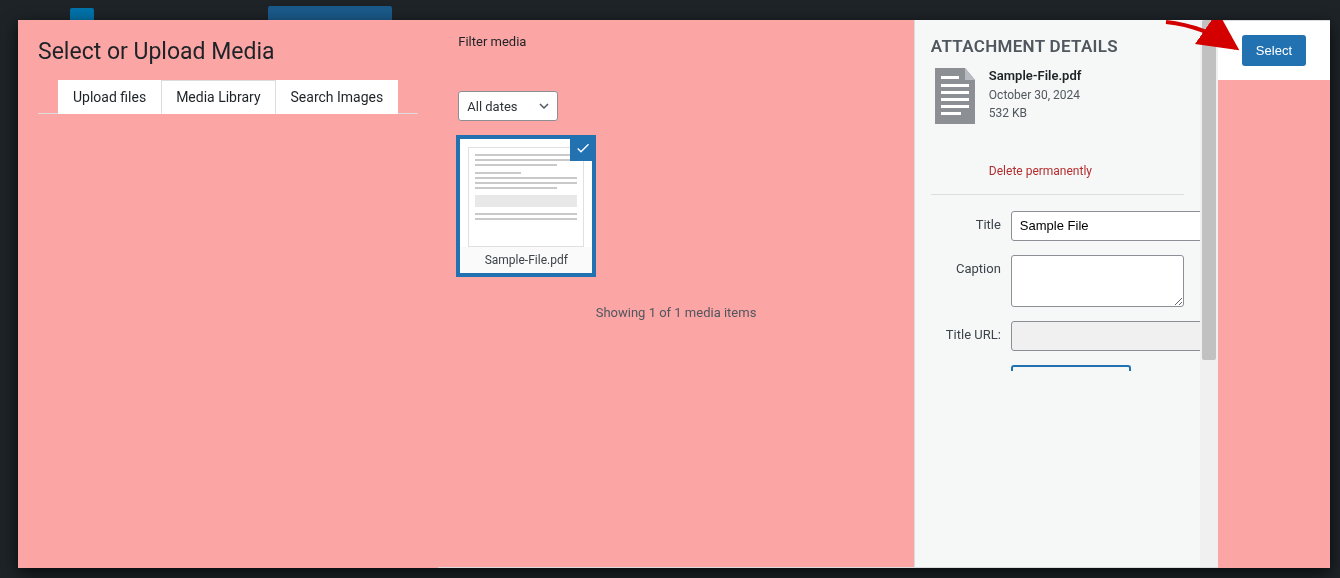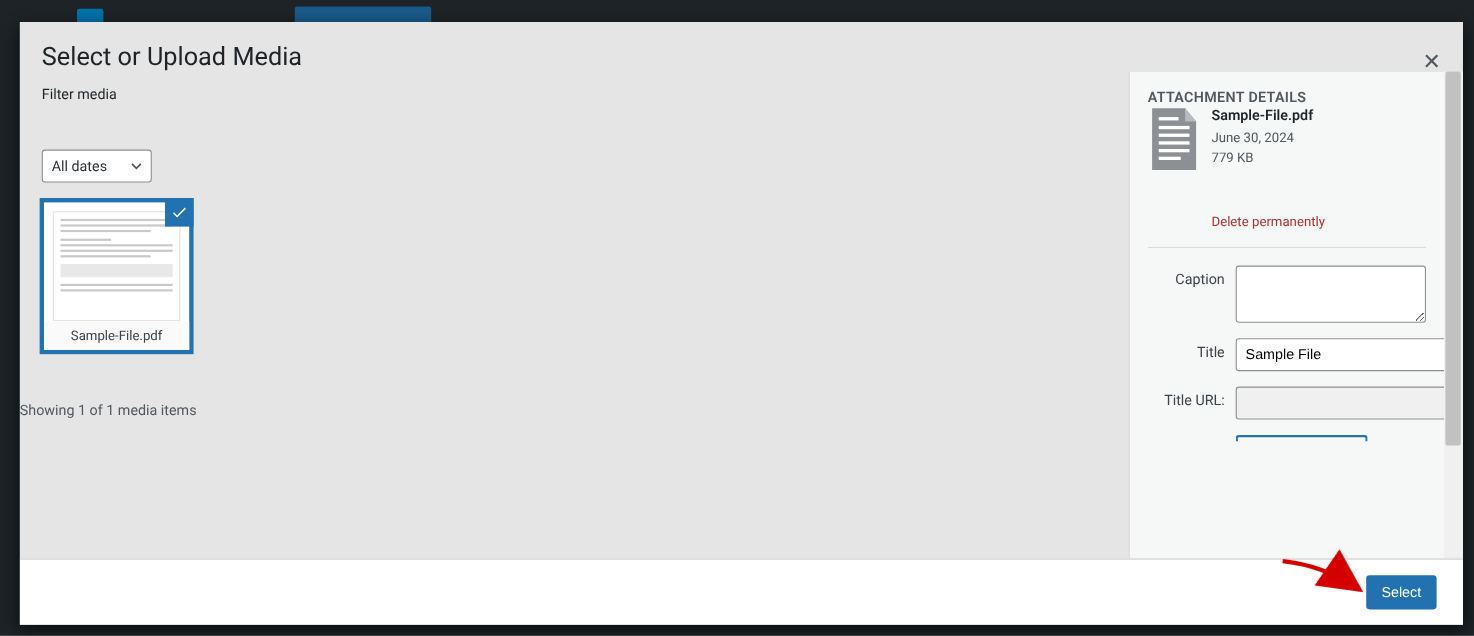--- a/index.html
+++ b/index.html
@@ -7,23 +7,23 @@
   body { background: #1d2327; position: relative; }
 
   
   .bg-bar { position:absolute; top:0; left:0; right:0; height:22px; background:#1d2327; }
   .bg-btn { position:absolute; top:8px; left:70px; width:24px; height:18px; background:#0073aa; border-radius:2px; }
   .bg-box { position:absolute; top:6px; left:268px; width:124px; height:18px; background:#1a5a8a; border-radius:2px; }
 
   .modal {
     position:absolute;
     top:20px; left:18px; right:10px; bottom:10px;
-    background:#e5e5e5;
+    background:#fca5a5;
     box-shadow:0 5px 15px rgba(0,0,0,.7);
-    display:flex; flex-direction:column;
+    display:flex; flex-direction:row;
     overflow:hidden;
   }
 
   .modal-header { padding:18px 20px 0 20px; }
   .modal-title { font-size:23px; font-weight:400; color:#1d2327; }
   .close-btn { position:absolute; top:24px; right:20px; font-size:20px; color:#50575e; cursor:pointer; background:none; border:none; }
 
   .tabs { display:flex; gap:0; margin-top:14px; border-bottom:1px solid #dcdcde; padding:0 20px; }
   .tab { padding:8px 14px; font-size:14px; color:#1d2327; cursor:pointer; border:1px solid transparent; position:relative; bottom:-1px; background:#fff;}
   .tab.active { border:1px solid #dcdcde; border-bottom:1px solid #fff; }
@@ -42,25 +42,25 @@
   .thumb { width:140px; border:4px solid #2271b1; box-shadow: inset 0 0 0 1px #fff; position:relative; background:#fff; cursor:pointer;}
   .thumb-check { position:absolute; top:-4px; right:-4px; width:26px; height:26px; background:#2271b1; display:flex; align-items:center; justify-content:center; }
   .thumb-check svg{ width:16px; height:16px; fill:#fff;}
   .thumb-preview { height:100px; margin:8px 8px 0 8px; background:#fff; border:1px solid #e0e0e0; padding:6px; overflow:hidden;}
   .thumb-preview .ln{ height:2px; background:#c9c9c9; margin-bottom:3px;}
   .thumb-preview .ln.sh{ width:45%;}
   .thumb-preview .ln.md{ width:80%;}
   .thumb-preview .blk{ height:12px; background:#e8e8e8; margin:6px 0; }
   .thumb-name { text-align:center; font-size:12px; padding:6px 2px; color:#3c434a; background:#fafafa;}
 
-  .status-line { font-size:13px; color:#50575e; margin-top:30px;}
+  .status-line { text-align:center; font-size:13px; color:#50575e; margin-top:14px;}
 
   .sidebar { width:286px; background:#f6f7f7; border-left:1px solid #dcdcde; padding:16px 16px 0 16px; overflow-y:auto; position:relative;}
 
-  .panel-heading { font-size:13px; font-weight:600; letter-spacing:.3px; color:#50575e; text-transform:uppercase; }
+  .panel-heading { font-size:17px; font-weight:600; letter-spacing:.3px; color:#50575e; text-transform:uppercase; margin-bottom:10px;}
   .att-summary { display:flex; gap:10px; padding-bottom:14px; border-bottom:1px solid #dcdcde;}
   .doc-icon { width:48px; height:60px; }
   .att-meta { font-size:12px; color:#50575e; line-height:1.5;}
   .att-meta .fname{ font-weight:600; color:#1d2327; font-size:13px;}
   .delete-link{ color:#b32d2e; cursor:pointer; font-size:12px;margin-top:40px;}
 
   .form-rows { margin-top:16px; display:flex; flex-direction:column; gap:14px;}
   .form-row { display:flex; align-items:flex-start; gap:10px;}
   .form-row label { width:70px; text-align:right; font-size:13px; color:#3c434a; padding-top:6px; flex-shrink:0;}
   .form-row input[type=text]{ flex:1; height:30px; border:1px solid #8c8f94; border-radius:3px; padding:0 8px; font-size:13px;}
@@ -85,20 +85,25 @@
 <div class="bg-btn"></div>
 <div class="bg-box"></div>
 
 <div class="modal">
 
   <div class="modal-header">
     <h1 class="modal-title">Select or Upload Media</h1>
     <button class="close-btn">
       <span>✕</span>
     </button>
+    <div class="tabs">
+      <div class="tab">Upload files</div>
+      <div class="tab active">Media Library</div>
+      <div class="tab">Search Images</div>
+    </div>
   </div>
 
   <div class="body">
 
     <div class="library-area">
       <div class="filters-row">
         <div class="filter-col">
           <span class="filter-label">Filter media</span>
           <div class="date-select">
             <span>All dates</span>
@@ -143,34 +148,34 @@
           <path d="M34 2 V14 H44 Z" fill="#b8bbbf"></path>
           <rect x="10" y="10" width="18" height="3" fill="#fff"></rect>
           <rect x="10" y="18" width="28" height="3" fill="#fff"></rect>
           <rect x="10" y="25" width="28" height="3" fill="#fff"></rect>
           <rect x="10" y="32" width="28" height="3" fill="#fff"></rect>
           <rect x="10" y="39" width="28" height="3" fill="#fff"></rect>
           <rect x="10" y="46" width="20" height="3" fill="#fff"></rect>
         </svg>
         <div class="att-meta">
           <div class="fname">Sample-File.pdf</div>
-          <div>June 30, 2024</div>
-          <div>779 KB</div>
+          <div>October 30, 2024</div>
+          <div>532 KB</div>
           <div class="delete-link">Delete permanently</div>
         </div>
       </div>
 
       <div class="form-rows">
+        <div class="form-row">
+          <label>Title</label>
+          <input type="text" value="Sample File" style="">
+        </div>
         <div class="form-row">
           <label>Caption</label>
           <textarea style=""></textarea>
-        </div>
-        <div class="form-row">
-          <label>Title</label>
-          <input type="text" value="Sample File" style="">
         </div>
         <div class="form-row">
           <label>Title URL:</label>
           <input type="text" readonly="" value="" style="">
         </div>
         <div class="partial-btn"></div>
       </div>
     </div>
 
     <div class="outer-scroll">

